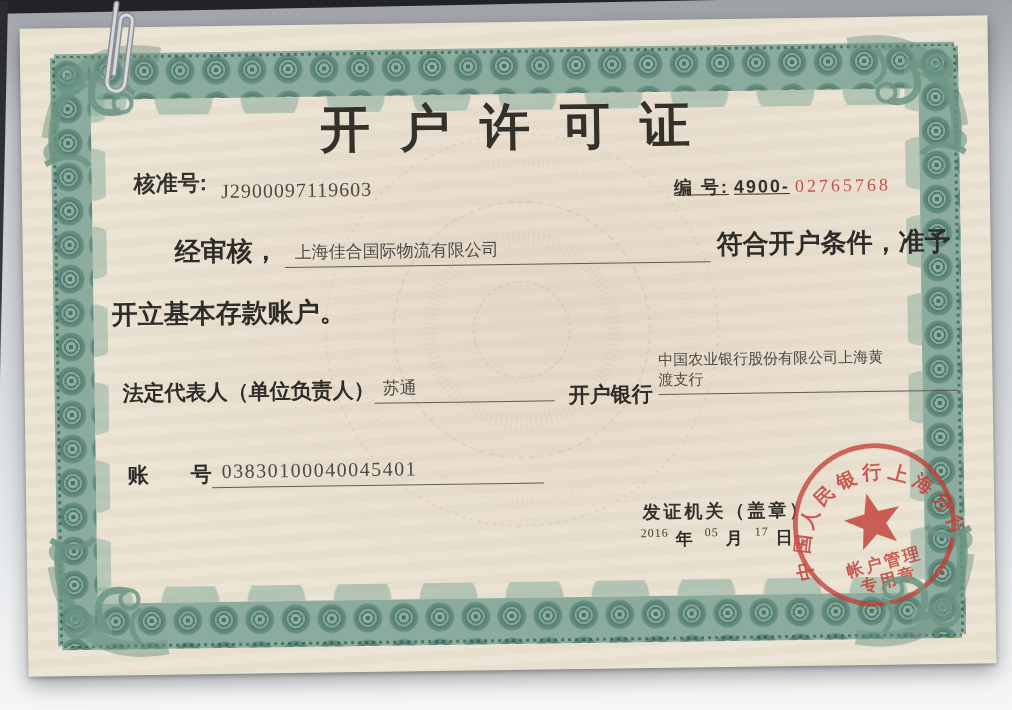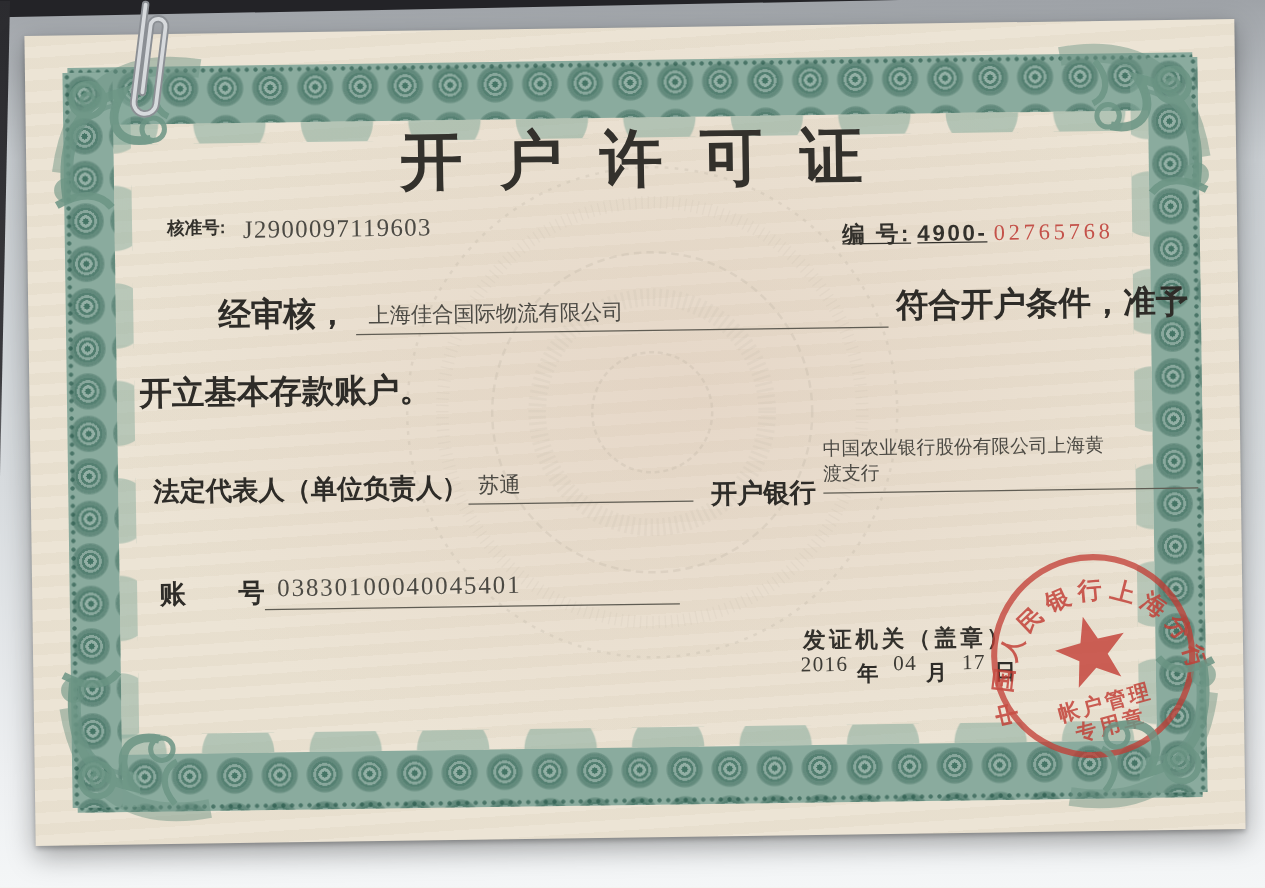--- a/index.html
+++ b/index.html
@@ -48,39 +48,39 @@
   .corner-bl{left:16px;bottom:12px;transform:scaleY(-1);}
   .corner-br{right:16px;bottom:12px;transform:scale(-1,-1);}
   
   .watermark{position:absolute;left:288px;top:98px;opacity:0.5;}
   
   .cert-title{position:absolute;left:0;right:0;top:72px;text-align:center;font-size:50px;font-weight:bold;color:#33312c;letter-spacing:30px;text-indent:30px;font-family:"Liberation Serif",serif;}
   .label{font-weight:bold;color:#33312c;}
   .hand{font-family:"Liberation Serif","DejaVu Serif",serif;color:#4c4a44;}
   .uline{border-bottom:1.6px solid #5f5c53;}
   .row-approval{position:absolute;left:112px;top:142px;display:flex;align-items:flex-end;gap:14px;}
-  .row-approval .label{font-size:14px;}
+  .row-approval .label{font-size:22px;}
   .row-approval .hand{font-size:20px;position:relative;top:5px;letter-spacing:1px;}
   .row-serial{position:absolute;left:652px;top:156px;font-size:18px;}
   .row-serial .label{letter-spacing:2px;text-decoration:underline;}
   .serial-red{color:#c4524a;font-family:"Liberation Serif",serif;letter-spacing:3px;font-size:18px;}
   .row-body1{position:absolute;left:152px;right:40px;top:208px;display:flex;align-items:flex-end;}
   .big{font-size:26px;font-weight:bold;color:#2e2c28;white-space:nowrap;}
   .company-line{flex:1;margin:0 6px;padding:0 4px 3px 10px;font-size:17px;}
   .row-body2{position:absolute;left:88px;top:270px;}
   .row-rep{position:absolute;left:98px;top:352px;display:flex;align-items:flex-end;}
   .mid{font-size:21px;font-weight:bold;color:#2e2c28;white-space:nowrap;}
   .rep-line{width:168px;padding:0 4px 3px 8px;font-size:17px;}
   .bank-label{position:absolute;left:544px;top:360px;}
   .bank-value{position:absolute;left:634px;top:330px;width:300px;font-size:15px;line-height:20px;padding-bottom:4px;}
   .row-account{position:absolute;left:102px;top:434px;display:flex;align-items:flex-end;}
   .account-line{width:318px;padding:0 4px 4px 10px;font-size:20px;letter-spacing:1.5px;}
   .issuer{position:absolute;left:616px;top:480px;font-size:18px;letter-spacing:3px;}
   .date-row{position:absolute;left:614px;top:508px;white-space:nowrap;}
-  .dnum{font-family:"Liberation Serif",serif;font-size:17px;color:#3d3b35;position:relative;top:-8px;letter-spacing:1px;}
+  .dnum{font-family:"Liberation Serif",serif;font-size:12px;color:#3d3b35;position:relative;top:-8px;letter-spacing:1px;}
   .dunit{font-weight:bold;font-size:17px;color:#2e2c28;margin:0 12px 0 7px;}
   
   .seal{position:absolute;left:760px;top:420px;width:176px;height:176px;transform:rotate(-14deg);opacity:0.88;}
   
   .paperclip{position:absolute;left:92px;top:-4px;z-index:3;transform:rotate(7deg);}
 </style>
 </head>
 <body>
 
 <div class="dark-top"></div>
@@ -190,21 +190,21 @@
     <div>渡支行</div>
   </div>
 
   <div class="row-account">
     <span class="mid">账　　号</span>
     <span class="account-line hand uline">03830100040045401</span>
   </div>
 
   <div class="issuer label">发证机关（盖章）</div>
   <div class="date-row">
-    <span class="dnum">2016</span><span class="dunit">年</span><span class="dnum">04</span><span class="dunit">月</span><span class="dnum">17</span><span class="dunit">日</span>
+    <span class="dnum">2016</span><span class="dunit">年</span><span class="dnum">05</span><span class="dunit">月</span><span class="dnum">17</span><span class="dunit">日</span>
   </div>
 
   <svg class="seal" viewBox="0 0 200 200">
     <defs>
       <path id="sealArc" d="M 18,130 A 82,82 0 1 1 182,130" fill="none"></path>
     </defs>
     <circle cx="100" cy="100" r="90" fill="none" stroke="#c23b32" stroke-width="5.5" opacity="0.85"></circle>
     <polygon points="100,63 108.2,85.7 132.3,86.5 113.3,101.3 120,124.5 100,111 80,124.5 86.7,101.3 67.7,86.5 91.8,85.7" fill="#c23b32" opacity="0.9"></polygon>
     <text font-size="22" fill="#c23b32" letter-spacing="6" font-weight="bold" opacity="0.92">
       <textPath href="#sealArc" startOffset="50%" text-anchor="middle">中国人民银行上海分行</textPath>

